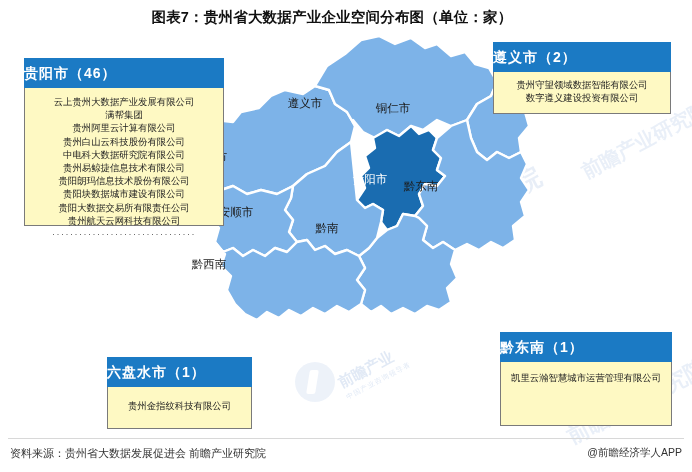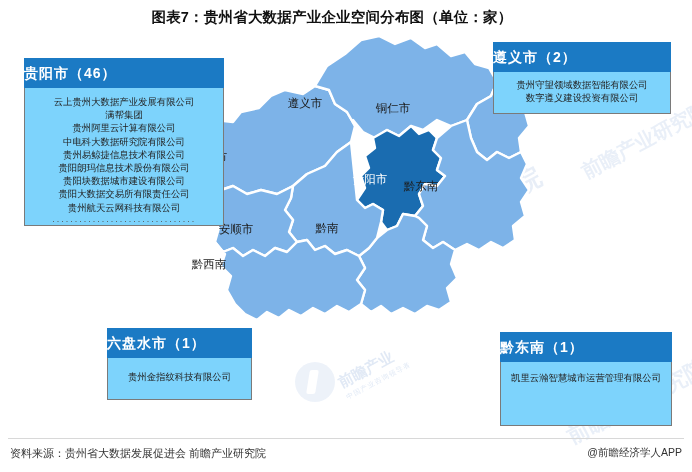--- a/index.html
+++ b/index.html
@@ -110,21 +110,21 @@
     font-size: 14px;
     font-weight: bold;
     letter-spacing: 1px;
     line-height: 30px;
     height: 30px;
     white-space: nowrap;
   }
   .panel-body {
     border: 1px solid #7a7a7a;
     border-top: none;
-    background: #7dd3fc;
+    background: #fef9c3;
     text-align: center;
     padding: 6px 6px 6px 6px;
     box-sizing: border-box;
   }
   .panel-body .company {
     font-size: 9.4px;
     line-height: 13.2px;
     color: #222222;
     white-space: nowrap;
   }
@@ -137,21 +137,21 @@
     letter-spacing: 1.5px;
     margin-top: 2px;
   }
 
   #panel-guiyang       { left: 24px;  top: 58px;  width: 200px; }
   #panel-guiyang .panel-body { height: 138px; padding-top: 7px; }
 
   #panel-zunyi         { left: 493px; top: 42px;  width: 178px; }
   #panel-zunyi .panel-body  { height: 42px; padding-top: 6px; }
 
-  #panel-liupanshui    { left: 107px; top: 328px; width: 145px; }
+  #panel-liupanshui    { left: 107px; top: 357px; width: 145px; }
   #panel-liupanshui .panel-body { height: 42px; padding-top: 12px; }
 
   #panel-qiandongnan   { left: 500px; top: 332px; width: 172px; }
   #panel-qiandongnan .panel-body { height: 64px; padding-top: 9px; }
 
   
   #footer-rule {
     position: absolute;
     left: 8px;
     top: 438px;
@@ -253,33 +253,34 @@
            L50,220 Z"></path>
     </g>
   </svg>
 
   <div class="region-label" style="left:305px; top:71px;">遵义市</div>
   <div class="region-label" style="left:393px; top:76px;">铜仁市</div>
   <div class="region-label" style="left:210px; top:125px;">毕节市</div>
   <div class="region-label highlight" style="left:370px; top:147px;">贵阳市</div>
   <div class="region-label" style="left:421px; top:154px;">黔东南</div>
   <div class="region-label" style="left:183px; top:172px;">六盘水市</div>
-  <div class="region-label" style="left:236px; top:197px;">安顺市</div>
+  <div class="region-label" style="left:236px; top:180px;">安顺市</div>
   <div class="region-label" style="left:327px; top:196px;">黔南</div>
   <div class="region-label" style="left:209px; top:232px;">黔西南</div>
 </div>
 
 <div class="panel" id="panel-guiyang">
   <div class="panel-header">
     <span>贵阳市</span><span>（46）</span>
   </div>
   <div class="panel-body">
     <div class="company">云上贵州大数据产业发展有限公司</div>
     <div class="company">满帮集团</div>
     <div class="company">贵州阿里云计算有限公司</div>
+    <div class="company">贵州白山云科技股份有限公司</div>
     <div class="company">中电科大数据研究院有限公司</div>
     <div class="company">贵州易鲸捷信息技术有限公司</div>
     <div class="company">贵阳朗玛信息技术股份有限公司</div>
     <div class="company">贵阳块数据城市建设有限公司</div>
     <div class="company">贵阳大数据交易所有限责任公司</div>
     <div class="company">贵州航天云网科技有限公司</div>
     <div class="dots">································</div>
   </div>
 </div>
 

